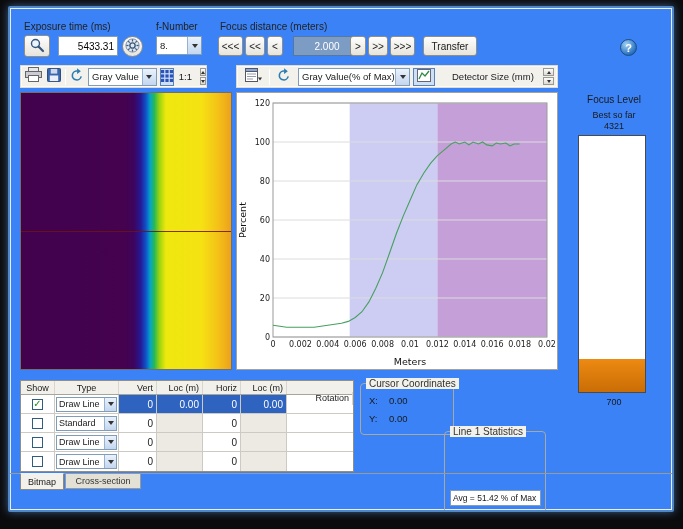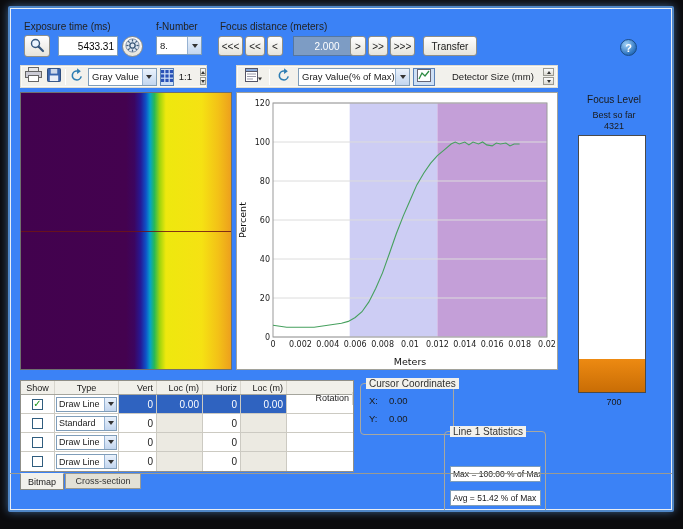--- a/index.html
+++ b/index.html
@@ -376,21 +376,20 @@
   <div class="groupbox" style="left:350px;top:375px;width:94px;height:52px;">
     <span class="gb-title">Cursor Coordinates</span>
     <span class="coord-lbl" style="left:8px;top:11px;">X:</span>
     <span class="coord-lbl" style="left:28px;top:11px;">0.00</span>
     <span class="coord-lbl" style="left:8px;top:29px;">Y:</span>
     <span class="coord-lbl" style="left:28px;top:29px;">0.00</span>
   </div>
 
   <div class="groupbox" style="left:434px;top:375px;width:102px;height:87px;margin-top:48px;">
     <span class="gb-title">Line 1 Statistics</span>
-    <span class="stat-field" style="top:34px;">Max = 100.00 % of Max</span>
     <span class="stat-field" style="top:58px;">Avg = 51.42 % of Max</span>
   </div>
 
   <div class="tabline"></div>
   <div class="tab active">Bitmap</div>
   <div class="tab inactive">Cross-section</div>
 
 </div>
 </div>
 

